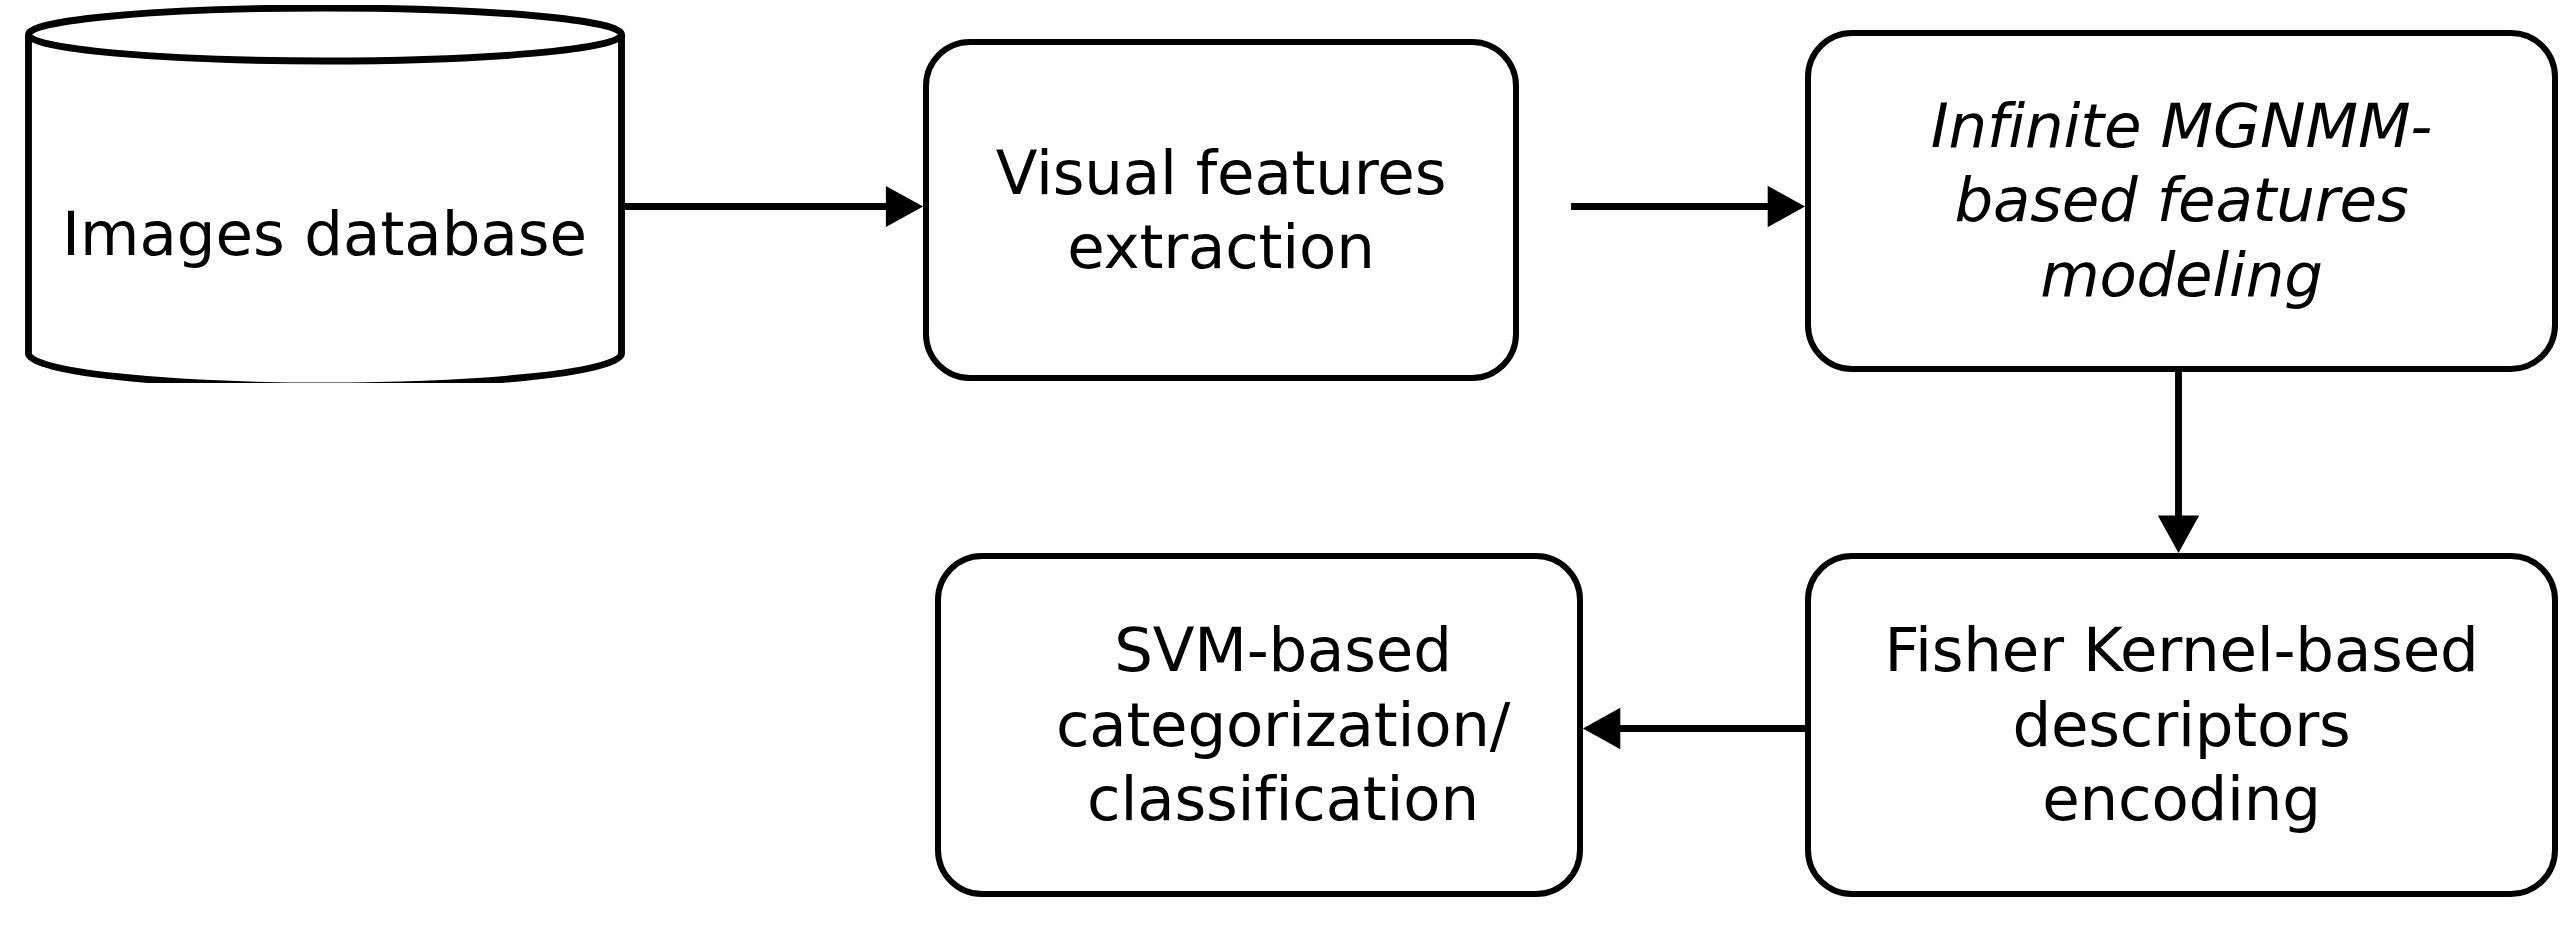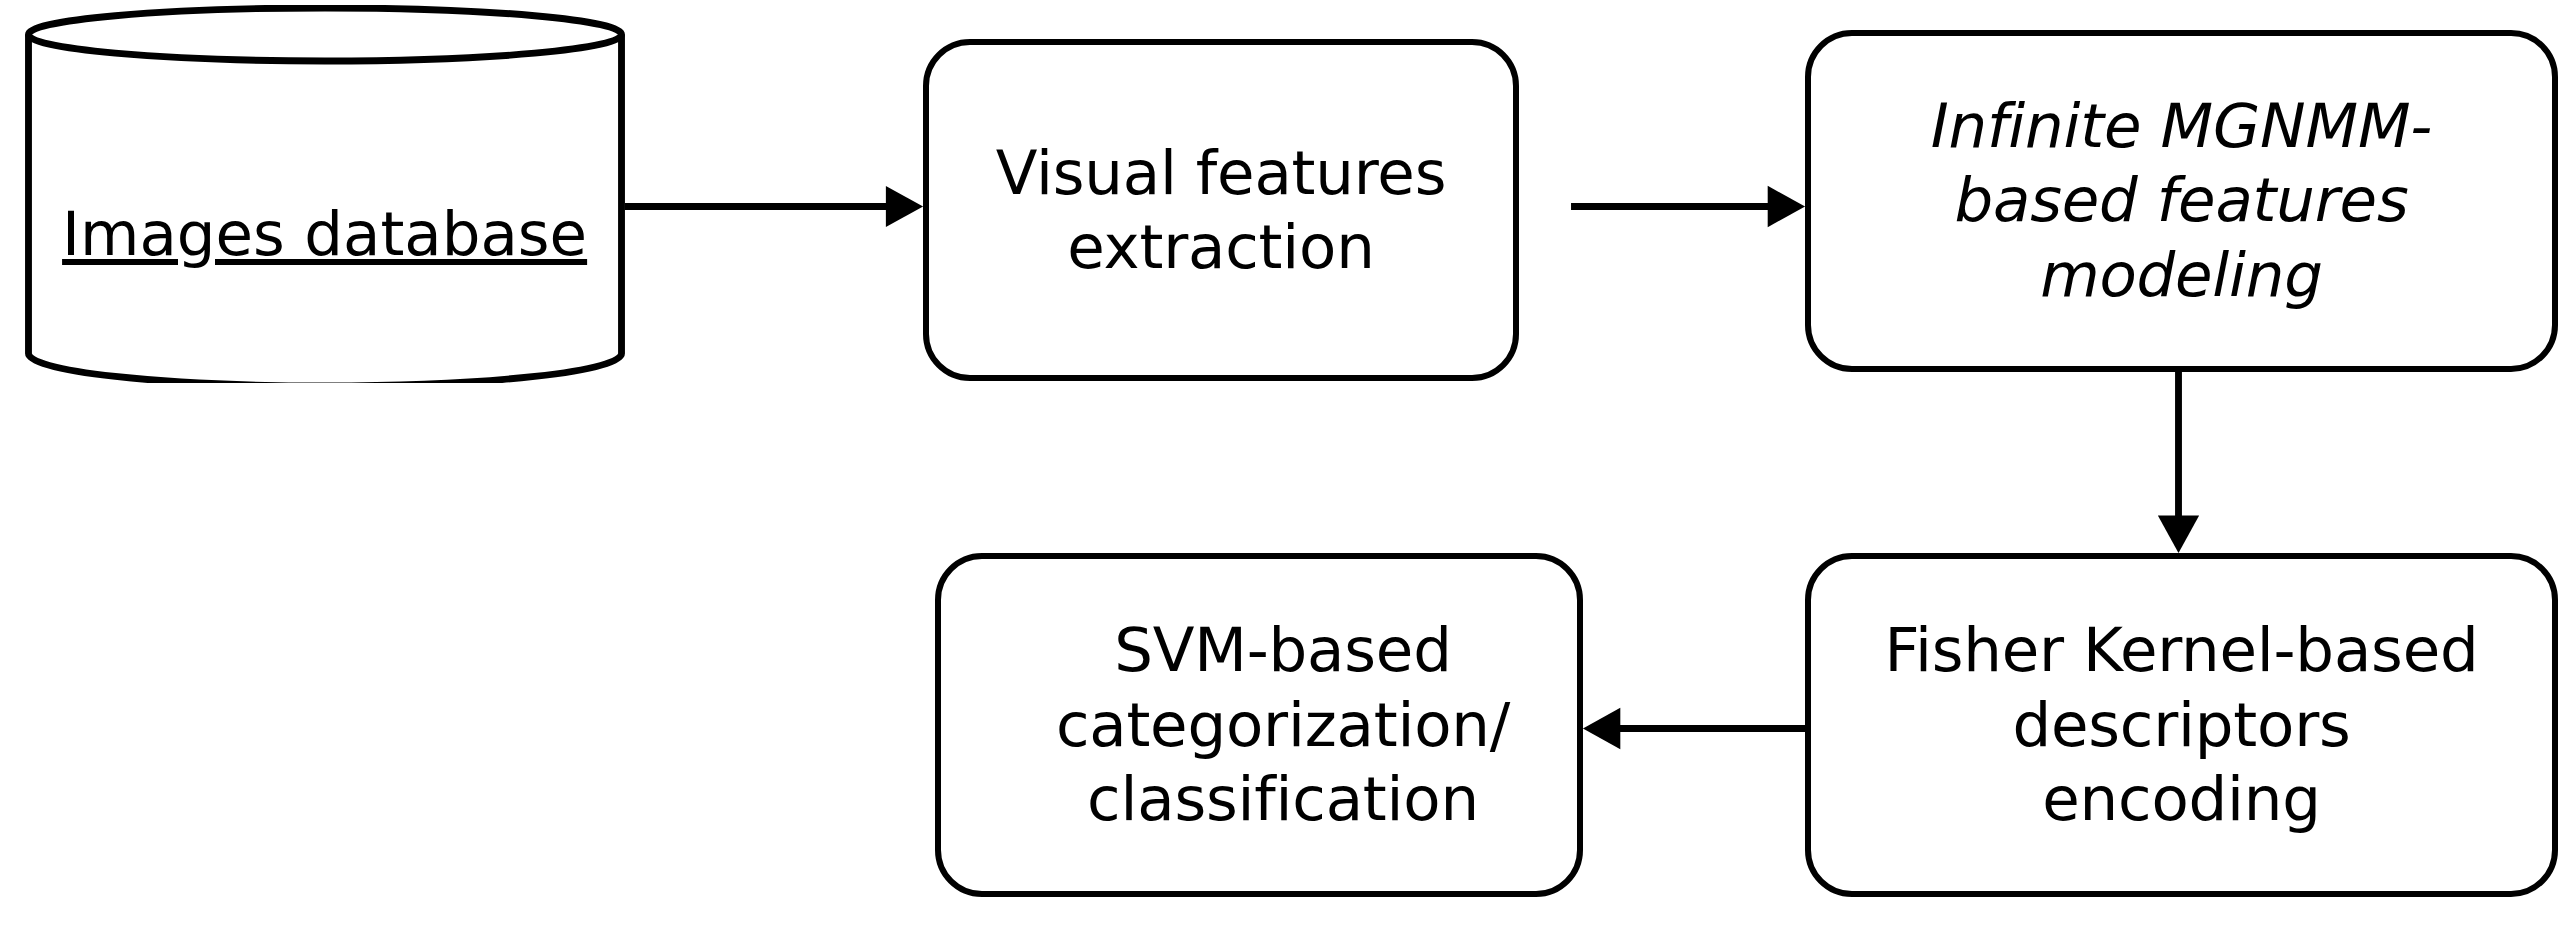--- a/index.html
+++ b/index.html
@@ -40,21 +40,20 @@
     position: absolute;
     background: transparent;
   }
   .cyl-label {
     position: absolute;
     width: 100%;
     text-align: center;
     font-size: 61px;
     color: #000000;
     left: 0;
-    text-decoration: underline;
   }
   .arrow-svg {
     position: absolute;
     overflow: visible;
   }
   svg { display: block; }
 </style>
 </head>
 <body>
 

